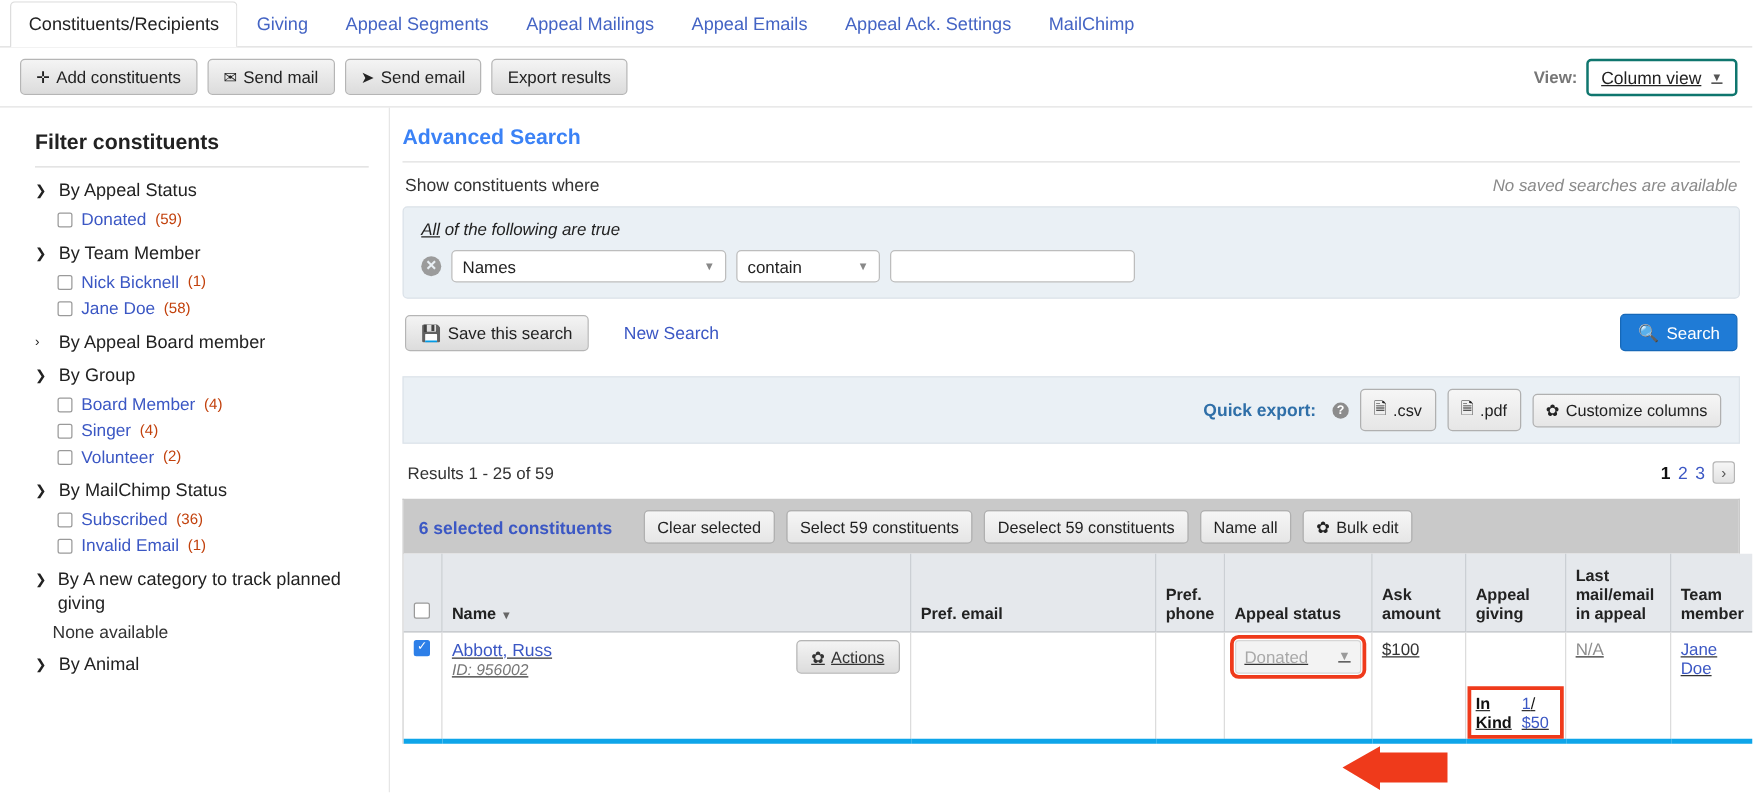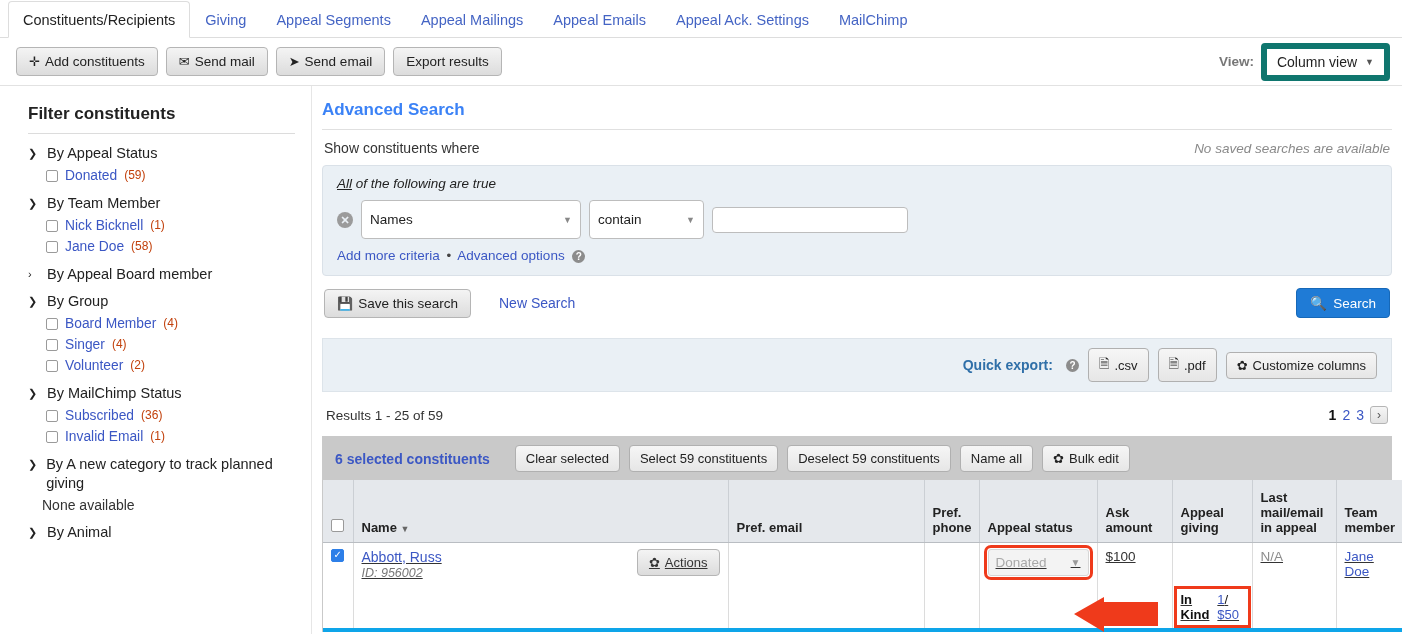--- a/index.html
+++ b/index.html
@@ -63,27 +63,28 @@
     cursor: pointer;
     white-space: nowrap;
     font-family: "Liberation Sans", sans-serif;
   }
   .btn + .btn { margin-left: 8px; }
   .btn .gl { font-size: 13px; line-height: 1; }
   .spacer { flex: 1; }
   .view-label { color:#777; font-size:13.5px; font-weight:bold; margin-right:7px; }
   .view-select {
     background: #fff;
-    border: 6px solid #0f766e;
+    border: 2px solid #0f766e;
     border-radius: 4px;
     padding: 5px 10px;
     font-size: 14px;
     color:#222;
     display:inline-flex; align-items:center; gap:8px;
     cursor:pointer;
+    text-decoration:underline;
   }
   .caret { font-size: 9px; color:#555; }
 
   
   .body-wrap { display: flex; height: calc(634px - 38px - 48px); }
 
   .sidebar {
     width: 312px;
     padding: 14px 16px 0 28px;
     border-right: 1px solid #e6e6e6;
@@ -136,21 +137,21 @@
   .crit-title { font-size:13.5px; font-style:italic; color:#222; margin-bottom:9px; }
   .crit-title u { text-decoration: underline; }
   .crit-line { display:flex; align-items:center; gap:8px; }
   .del-icon {
     width:16px; height:16px; border-radius:50%; background:#9b9b9b;
     color:#eaf0f5; font-size:11px; line-height:16px; text-align:center;
     font-weight:bold; cursor:pointer; flex:0 0 auto;
   }
   .sel {
     background:#fff; border:1px solid #bdbdbd; border-radius:4px;
-    height:39px; display:flex; align-items:center;
+    height:26px; display:flex; align-items:center;
     padding: 0 8px; font-size:13.5px; color:#222; cursor:pointer;
   }
   .sel .caret2 { margin-left:auto; font-size:9px; color:#888; padding-left:10px;}
   .sel-field { width: 220px; }
   .sel-op { width: 115px; }
   .txt-in {
     background:#fff; border:1px solid #bdbdbd; border-radius:4px;
     height:26px; width:196px; padding:0 7px; font-size:13.5px;
     font-family:"Liberation Sans", sans-serif;
   }
@@ -402,26 +403,20 @@
           <span class="del-icon">✕</span>
           <div class="sel sel-field">
             <span>Names</span>
             <span class="caret2">▼</span>
           </div>
           <div class="sel sel-op">
             <span>contain</span>
             <span class="caret2">▼</span>
           </div>
           <input class="txt-in" type="text" value="" style="">
-        </div>
-        <div class="crit-links">
-          <a>Add more criteria</a>
-          <span class="dot-sep">•</span>
-          <a>Advanced options</a>
-          <span class="help">?</span>
         </div>
       </div>
 
       <div class="save-row">
         <div class="btn">
           <span class="gl">💾</span>
           <span>Save this search</span>
         </div>
         <a class="newsearch">New Search</a>
         <div class="spacer"></div>

